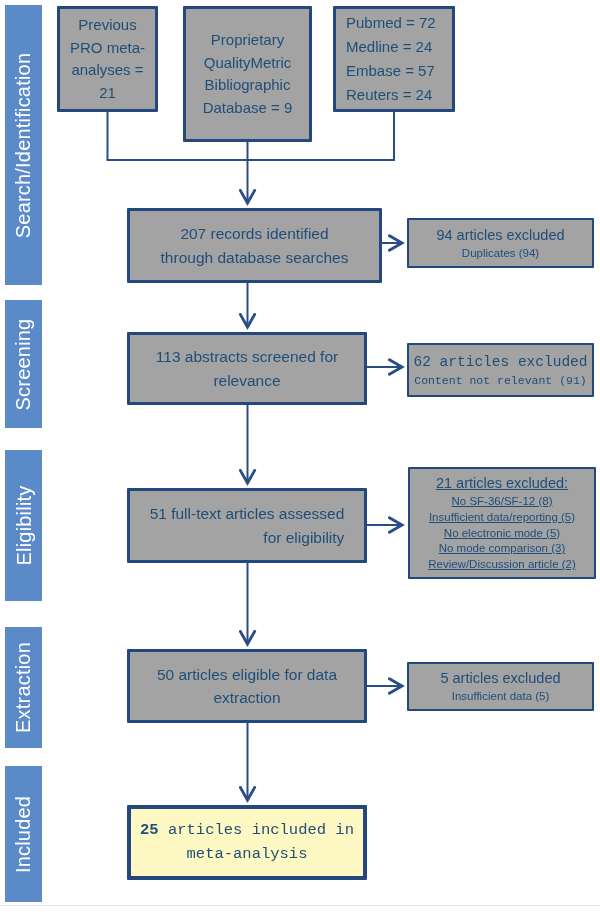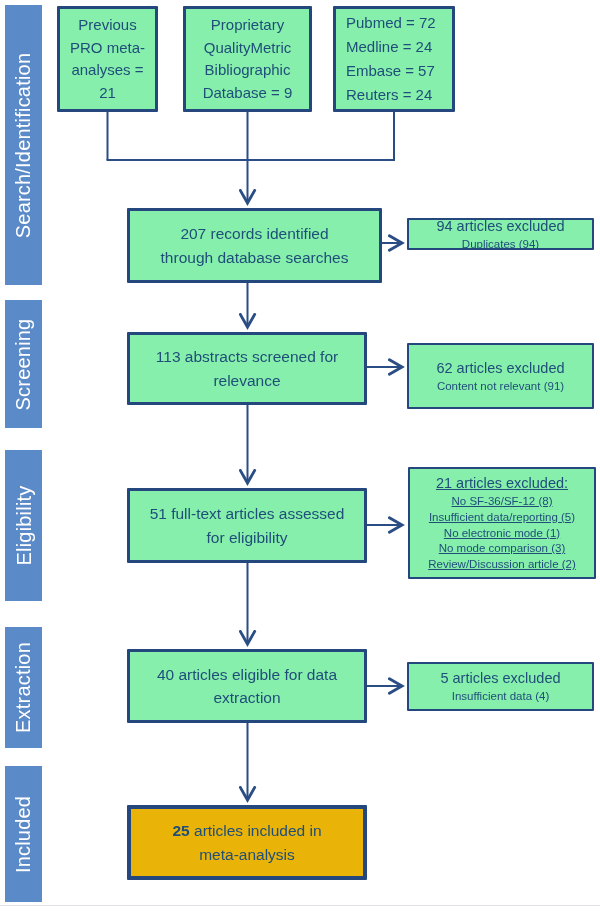--- a/index.html
+++ b/index.html
@@ -11,33 +11,33 @@
     position:absolute;left:5px;width:37px;background:#5b8ac8;
     display:flex;align-items:center;justify-content:center;
   }
   .stage span{
     transform:rotate(-90deg);white-space:nowrap;color:#ffffff;
     font-size:20px;letter-spacing:0.2px;
   }
 
   
   .box{
-    position:absolute;box-sizing:border-box;background:#86efac;
+    position:absolute;box-sizing:border-box;background:#a3a3a3;
     border:3px solid #24477d;border-radius:1px;
     display:flex;flex-direction:column;align-items:center;justify-content:center;
     color:#1f4e79;text-align:center;
   }
   .box .txt{white-space:pre-line;line-height:1.5;}
 
   .srcbox .txt{font-size:15px;line-height:1.5;}
   .srcbox.align-left{align-items:flex-start;}
   .srcbox.align-left .txt{text-align:left;padding-left:10px;line-height:1.6;}
 
   .mainbox .txt{font-size:15.5px;}
-  .included{background:#eab308;border-width:4px;}
+  .included{background:#fef9c3;border-width:4px;font-family:Liberation Mono, monospace;}
   .included .txt b{font-weight:bold;}
 
   .exclbox{border-width:2px;}
   .exclbox .title{font-size:14.5px;line-height:1.45;}
   .exclbox .detail{font-size:11.5px;line-height:1.38;}
 
   .connectors{position:absolute;left:0;top:0;width:600px;height:912px;pointer-events:none;}
   .connectors line{stroke:#2a4d85;stroke-width:2;}
 
   .bottom-rule{position:absolute;left:0;top:905px;width:600px;height:1px;background:#e4e0e9;}
@@ -82,69 +82,69 @@
     <line x1="367" y1="525" x2="402" y2="525" marker-end="url(#arrow)"></line>
     <line x1="367" y1="686" x2="402" y2="686" marker-end="url(#arrow)"></line>
   </svg>
 
   <div class="box srcbox" style="left:57px;top:6px;width:101px;height:106px;">
       <div class="txt">Previous
 PRO meta-
 analyses =
 21</div>
     </div>
-  <div class="box srcbox" style="left:183px;top:6px;width:129px;height:106px;">
+  <div class="box srcbox" style="left:183px;top:6px;width:129px;height:136px;">
       <div class="txt">Proprietary
 QualityMetric
 Bibliographic
 Database = 9</div>
     </div>
   <div class="box srcbox align-left" style="left:333px;top:6px;width:122px;height:106px;">
       <div class="txt">Pubmed = 72
 Medline = 24
 Embase = 57
 Reuters = 24</div>
     </div>
 
   <div class="box mainbox" style="left:127px;top:208px;width:255px;height:75px;">
       <div class="txt">207 records identified
 through database searches</div>
     </div>
   <div class="box mainbox" style="left:127px;top:332px;width:240px;height:73px;">
       <div class="txt">113 abstracts screened for
 relevance</div>
     </div>
-  <div class="box mainbox" style="left:127px;top:488px;width:240px;height:75px;">
+  <div class="box mainbox" style="left:127px;top:488px;width:240px;height:75px;text-align:right;">
       <div class="txt">51 full-text articles assessed
 for eligibility</div>
     </div>
   <div class="box mainbox" style="left:127px;top:649px;width:240px;height:74px;">
-      <div class="txt">40 articles eligible for data
+      <div class="txt">50 articles eligible for data
 extraction</div>
     </div>
   <div class="box mainbox included" style="left:127px;top:805px;width:240px;height:75px;">
       <div class="txt"><b>25</b><span> articles included in
 meta-analysis</span></div>
     </div>
 
-  <div class="box exclbox" style="left:407px;top:218px;width:187px;height:32px;">
+  <div class="box exclbox" style="left:407px;top:218px;width:187px;height:50px;">
     <div class="title">94 articles excluded</div>
     <div class="detail">Duplicates (94)</div>
   </div>
-  <div class="box exclbox" style="left:407px;top:343px;width:187px;height:66px;">
+  <div class="box exclbox" style="left:407px;top:343px;width:187px;height:54px;font-family:Liberation Mono, monospace;">
     <div class="title">62 articles excluded</div>
     <div class="detail">Content not relevant (91)</div>
   </div>
   <div class="box exclbox" style="left:408px;top:467px;width:188px;height:112px;text-decoration:underline;">
     <div class="title">21 articles excluded:</div>
     <div class="detail">No SF-36/SF-12 (8)</div>
     <div class="detail">Insufficient data/reporting (5)</div>
-    <div class="detail">No electronic mode (1)</div>
+    <div class="detail">No electronic mode (5)</div>
     <div class="detail">No mode comparison (3)</div>
     <div class="detail">Review/Discussion article (2)</div>
   </div>
   <div class="box exclbox" style="left:407px;top:662px;width:187px;height:49px;">
     <div class="title">5 articles excluded</div>
-    <div class="detail">Insufficient data (4)</div>
+    <div class="detail">Insufficient data (5)</div>
   </div>
 
   <div class="bottom-rule"></div>
 </div>
 
 </body></html>

